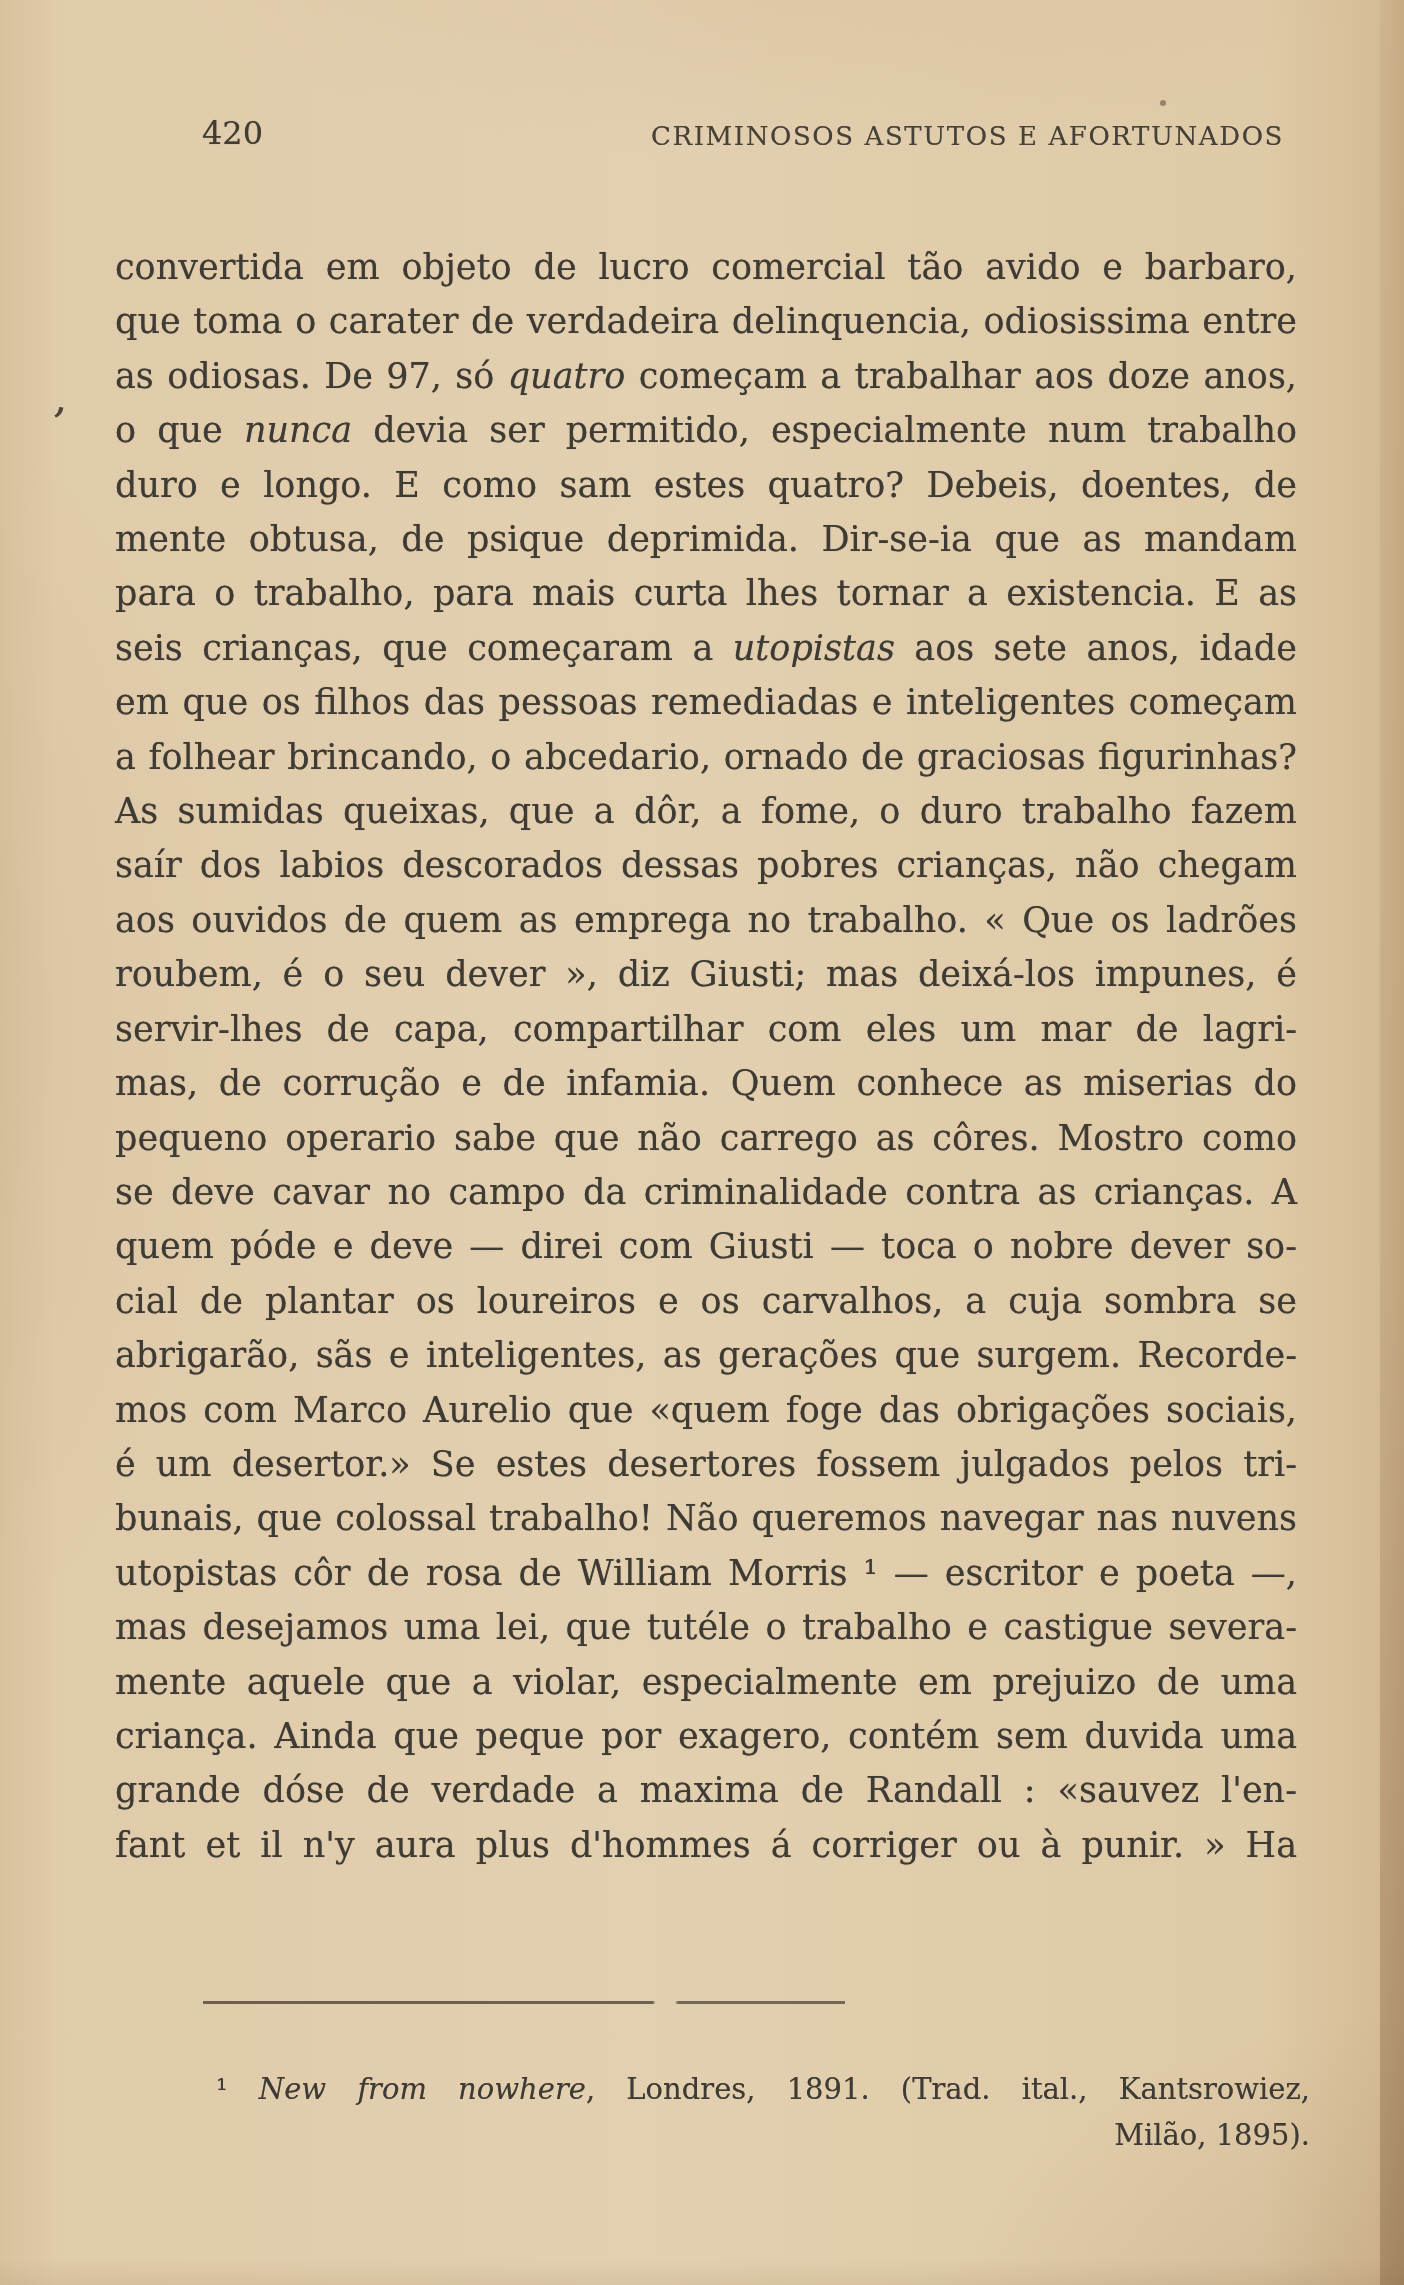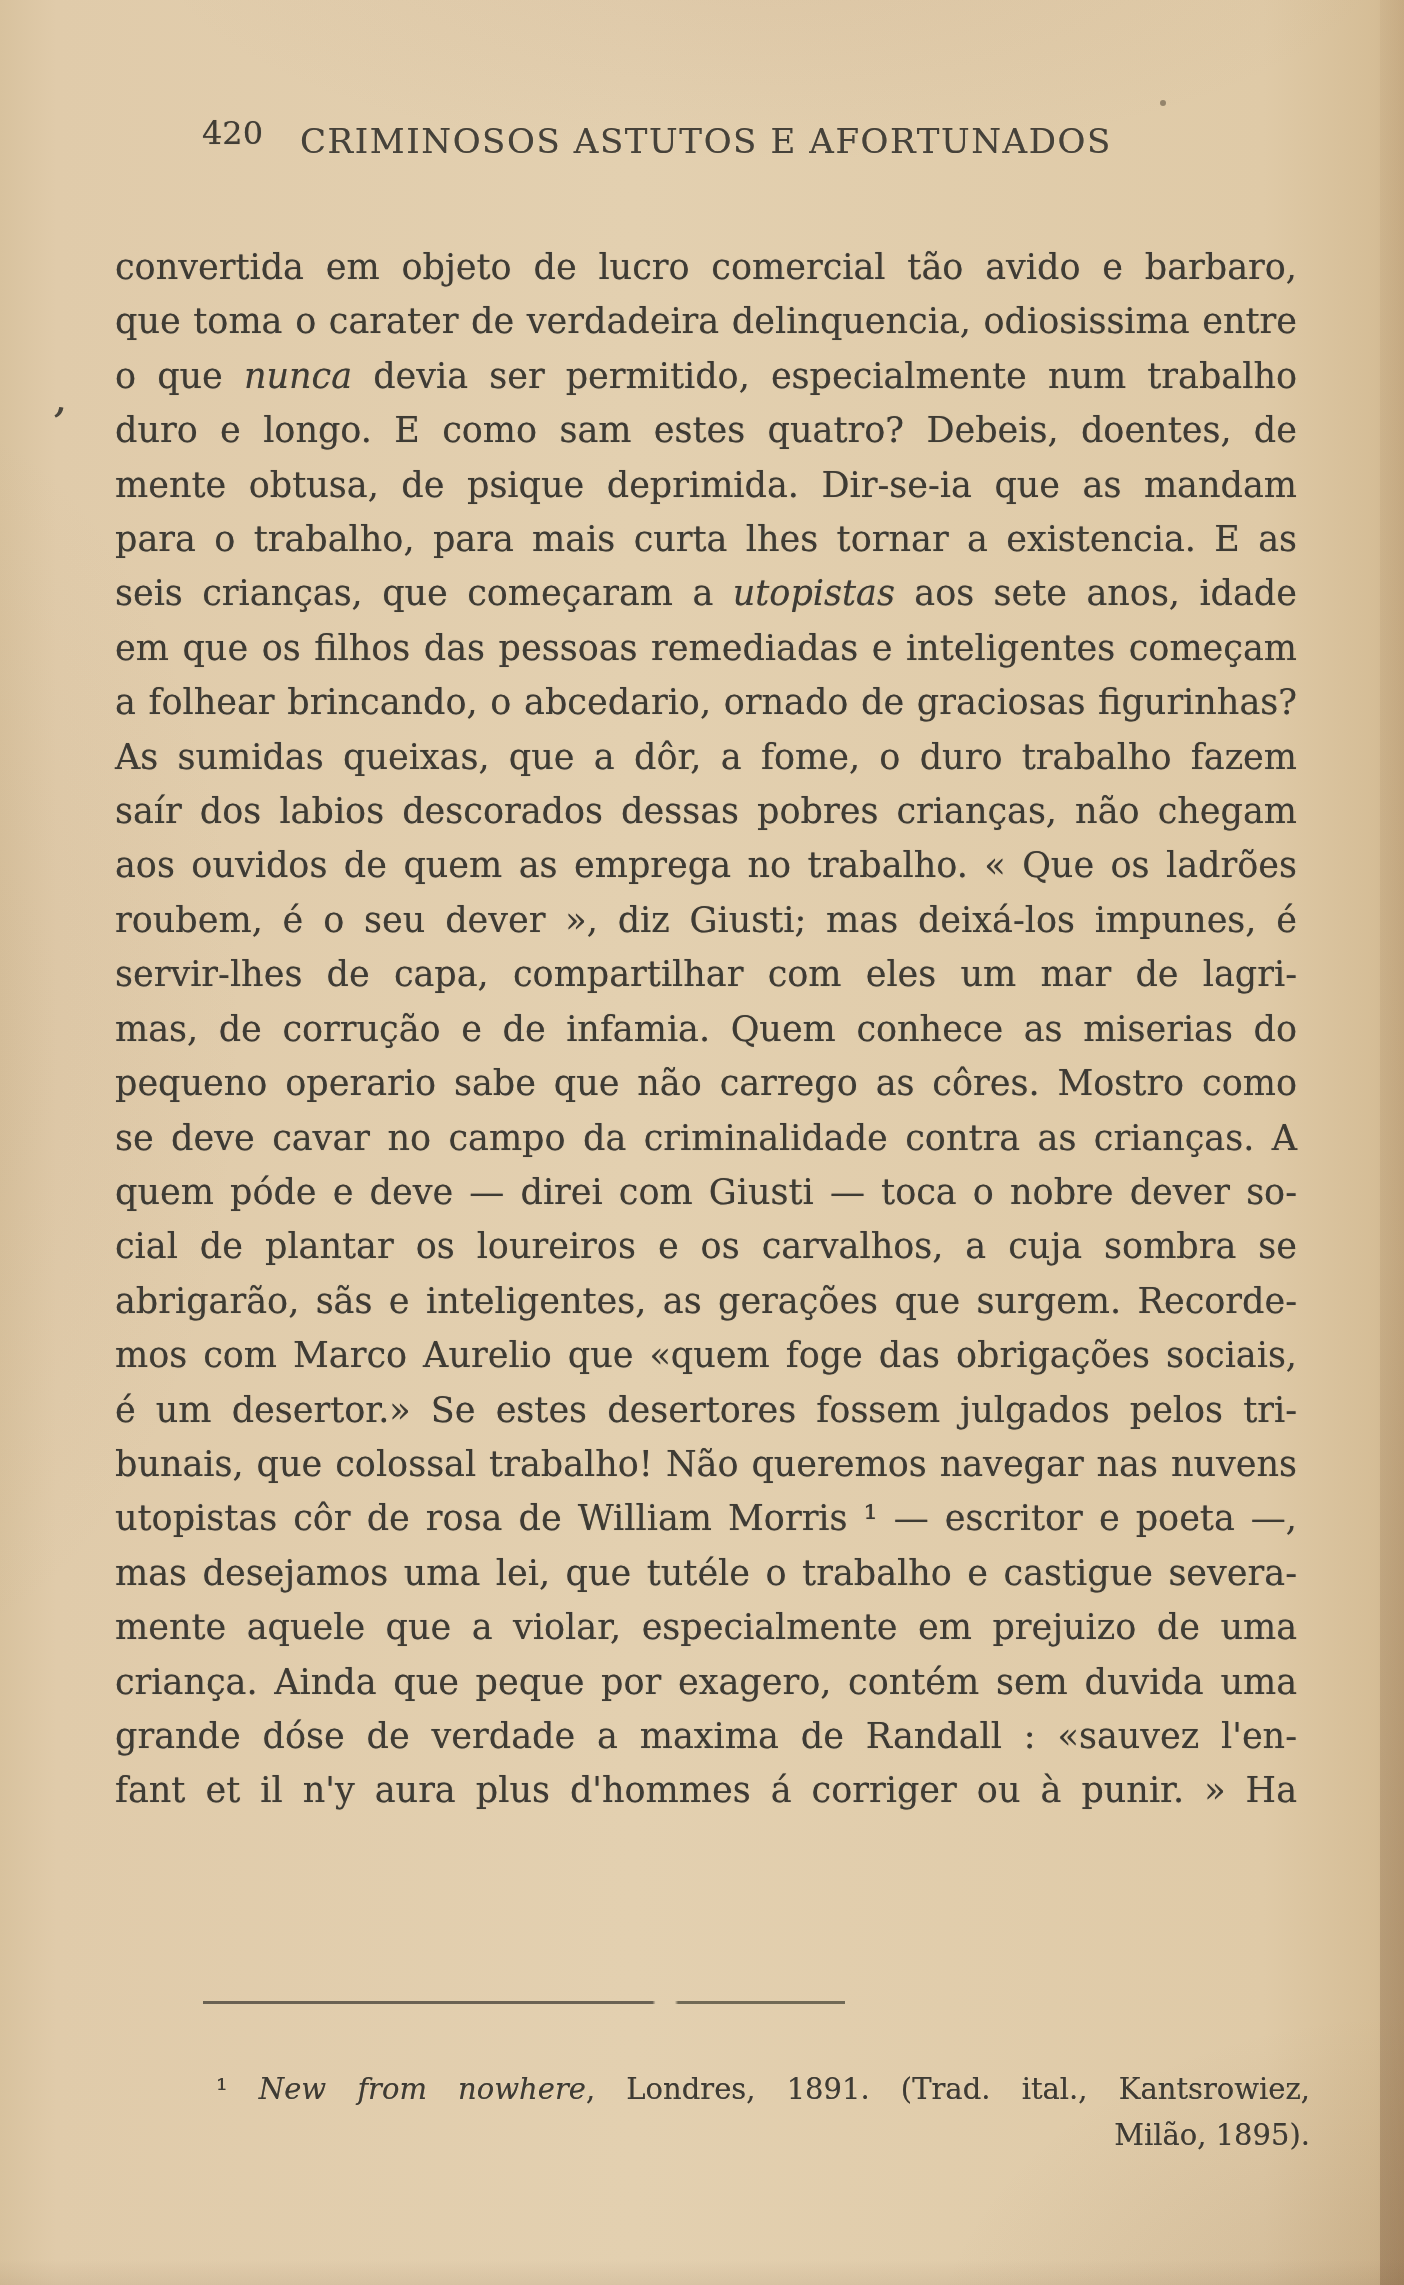--- a/index.html
+++ b/index.html
@@ -30,23 +30,23 @@
     background:linear-gradient(to top, rgba(120,88,55,0.10), transparent 100%);
   }
 
   .header-pagenum {
     position:absolute; left:202px; top:114px;
     font-size:32px; line-height:1.2;
     color:#413d35;
     text-shadow:0 0 0.7px rgba(62,59,52,0.55);
   }
   .running-title {
-    position:absolute; left:300px; right:112px; top:121px;
-    text-align:left;
-    font-size:34px; line-height:1.2;
+    position:absolute; left:300px; right:120px; top:121px;
+    text-align:right;
+    font-size:26px; line-height:1.2;
     letter-spacing:1.6px;
     color:#46423a;
     text-shadow:0 0 0.6px rgba(70,66,58,0.5);
     white-space:nowrap;
   }
 
   .body-text {
     position:absolute; left:115px; top:240px; width:1182px;
     font-size:35px; line-height:54.4px;
   }
@@ -102,20 +102,21 @@
 
   <div class="running-title">CRIMINOSOS ASTUTOS E AFORTUNADOS</div>
 
   <div class="ink-speck"></div>
 
   <div class="stray-mark">’</div>
 
   <div class="body-text">
       <div class="line">convertida em objeto de lucro comercial tão avido e barbaro,</div>
       <div class="line">que toma o carater de verdadeira delinquencia, odiosissima entre</div>
+      <div class="line">as odiosas. De 97, só <i>quatro</i> começam a trabalhar aos doze anos,</div>
       <div class="line">o que <i>nunca</i> devia ser permitido, especialmente num trabalho</div>
       <div class="line">duro e longo. E como sam estes quatro? Debeis, doentes, de</div>
       <div class="line">mente obtusa, de psique deprimida. Dir-se-ia que as mandam</div>
       <div class="line">para o trabalho, para mais curta lhes tornar a existencia. E as</div>
       <div class="line">seis crianças, que começaram a <i>utopistas</i> aos sete anos, idade</div>
       <div class="line">em que os filhos das pessoas remediadas e inteligentes começam</div>
       <div class="line">a folhear brincando, o abcedario, ornado de graciosas figurinhas?</div>
       <div class="line">As sumidas queixas, que a dôr, a fome, o duro trabalho fazem</div>
       <div class="line">saír dos labios descorados dessas pobres crianças, não chegam</div>
       <div class="line">aos ouvidos de quem as emprega no trabalho. « Que os ladrões</div>

